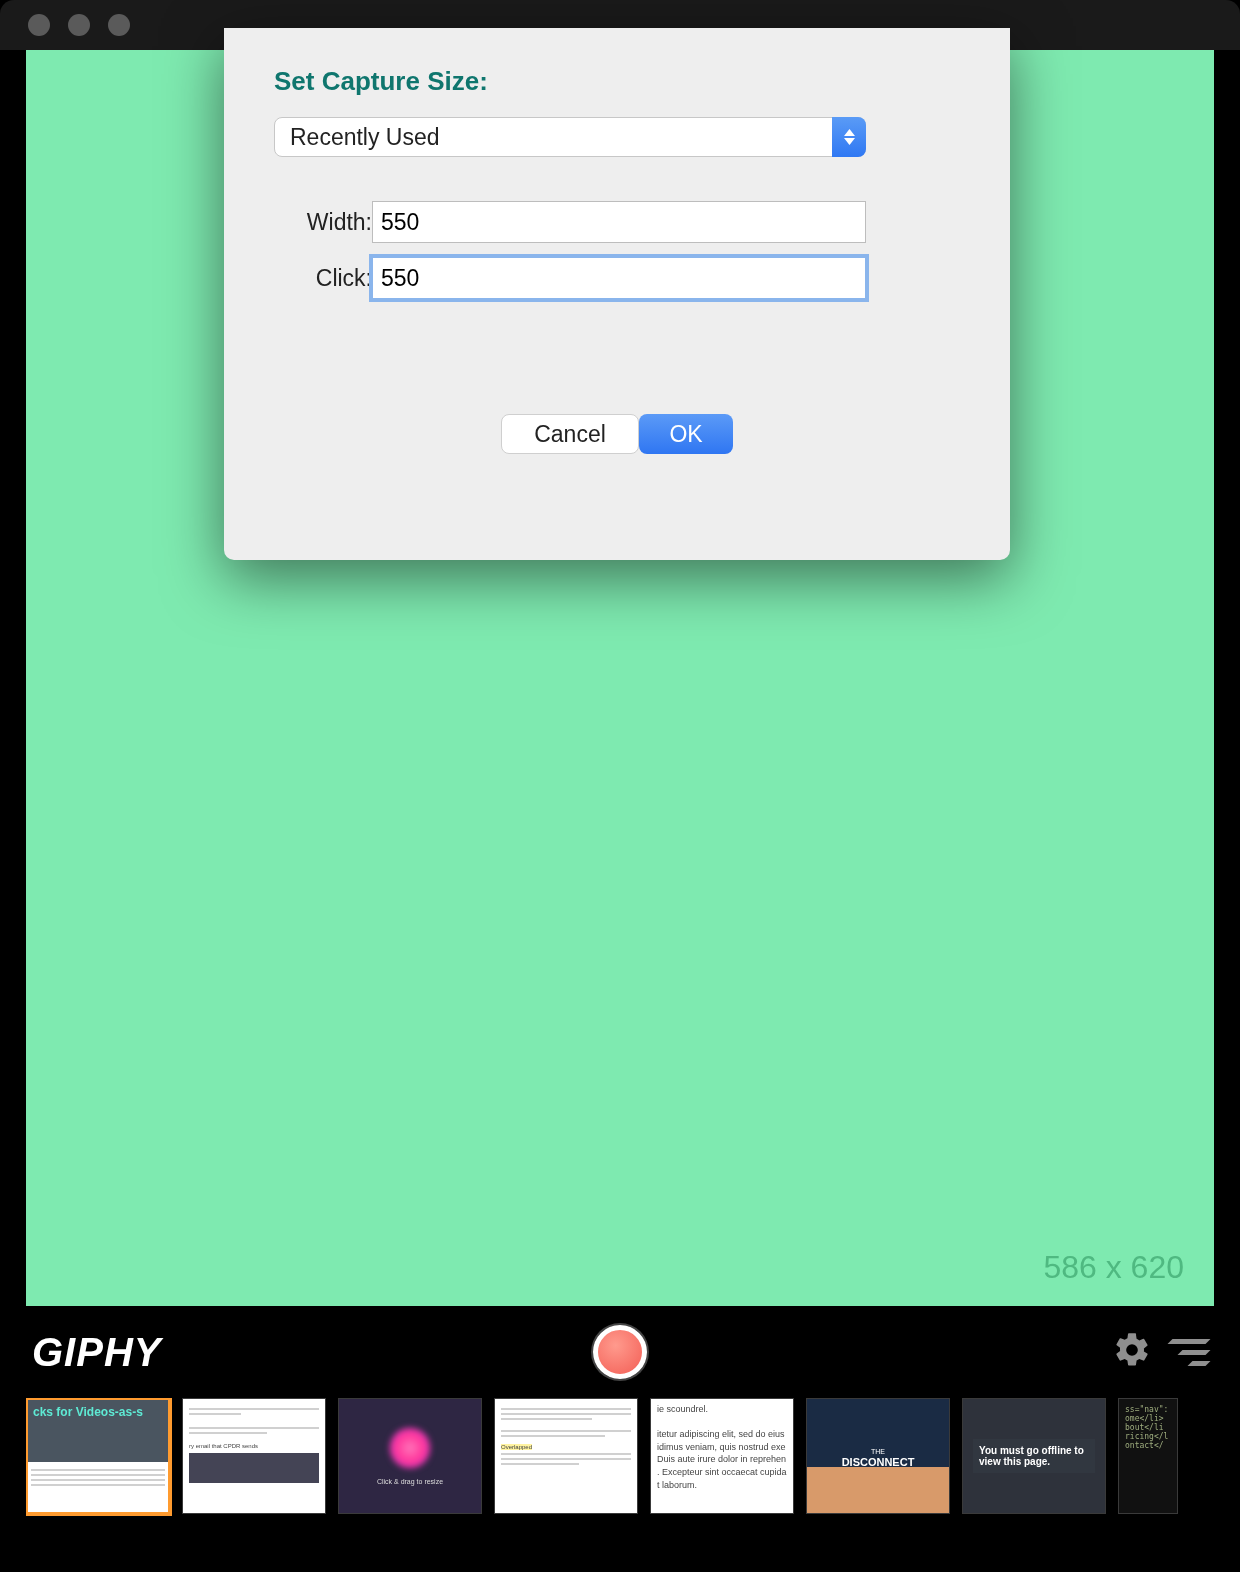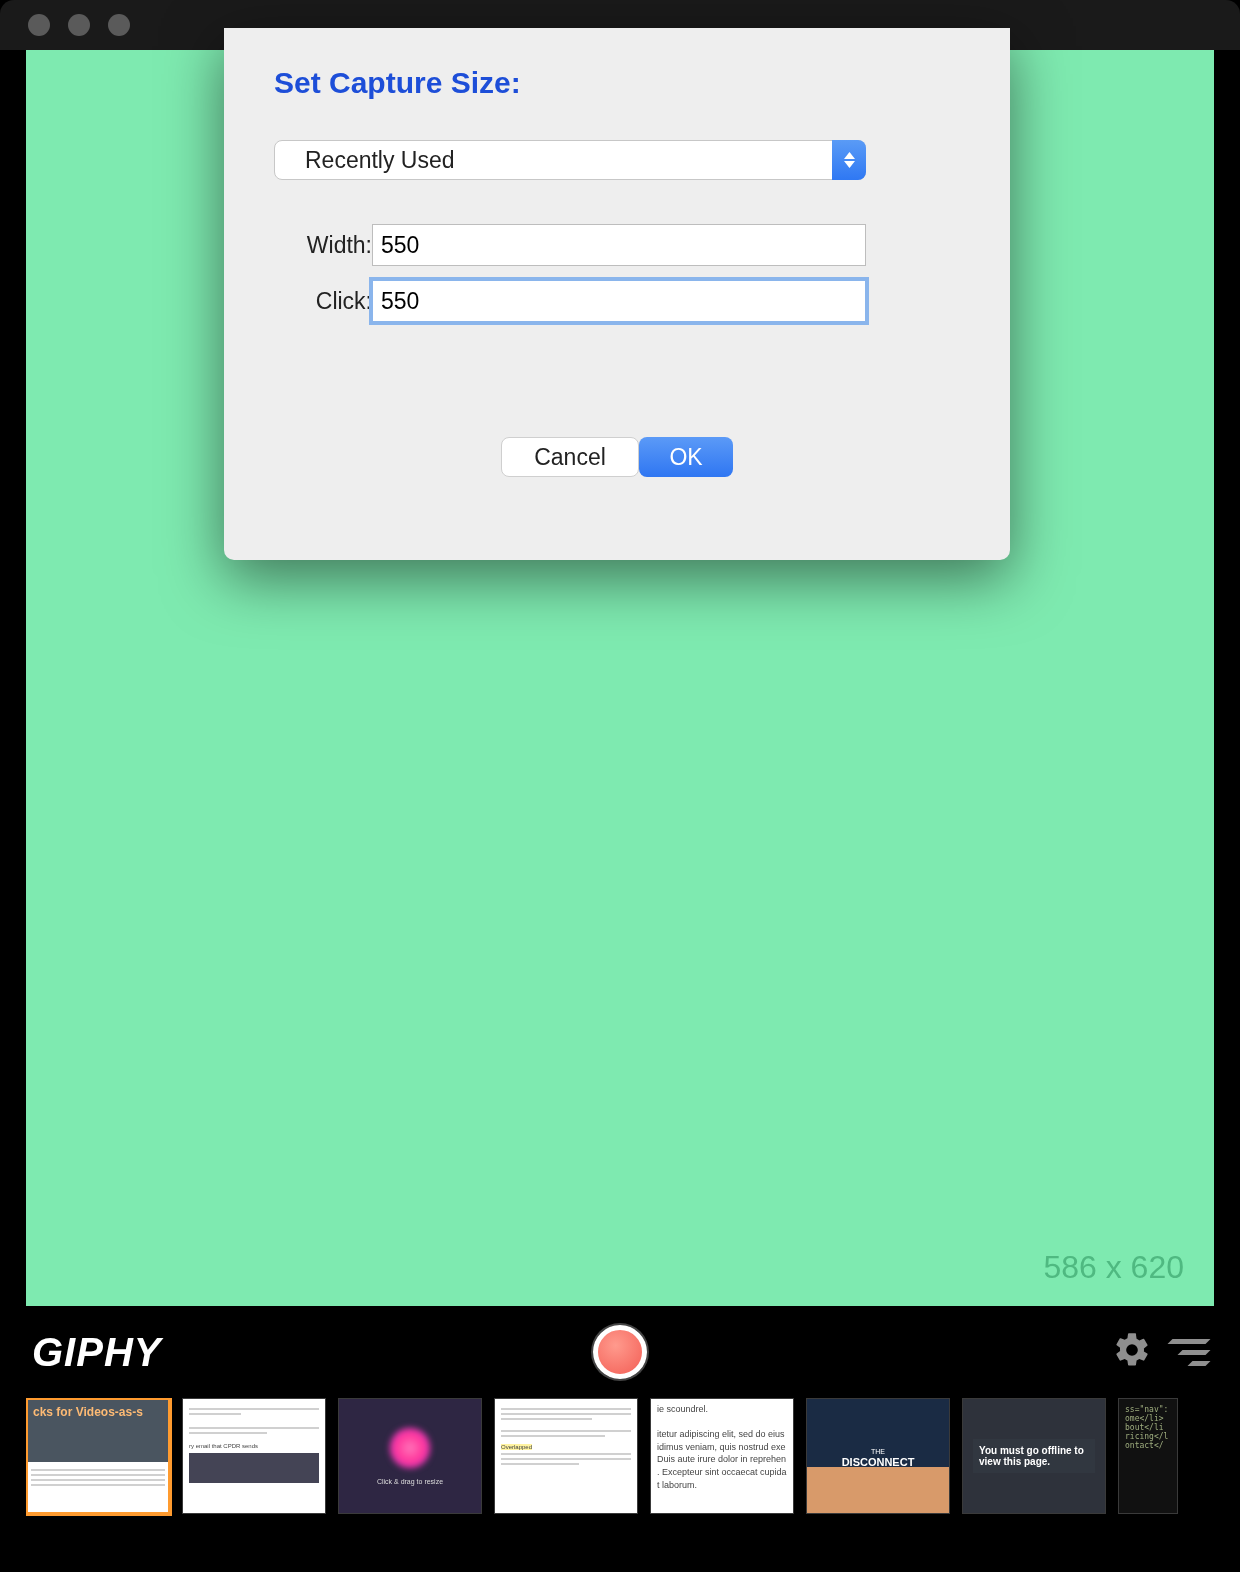--- a/index.html
+++ b/index.html
@@ -54,39 +54,39 @@
     top: 28px;
     left: 224px;
     width: 786px;
     height: 532px;
     background: #eeeeee;
     border-radius: 0 0 10px 10px;
     box-shadow: 0 18px 60px rgba(0,0,0,0.5);
     padding: 38px 50px 30px 50px;
   }
   .dialog-title {
-    font-size: 30px;
+    font-size: 26px;
     font-weight: 700;
-    color: #1d4ed8;
-    margin-bottom: 40px;
+    color: #0f766e;
+    margin-bottom: 20px;
   }
   .select-wrap {
     position: relative;
     width: 592px;
     margin-bottom: 44px;
   }
   .select {
     width: 100%;
     height: 40px;
     background: #fff;
     border: 1px solid #c7c7c7;
     border-radius: 8px;
     font-size: 23px;
     color: #222;
-    padding: 4px 30px;
+    padding: 4px 15px;
     display: flex;
     align-items: center;
   }
   .select-arrows {
     position: absolute;
     right: 0;
     top: 0;
     width: 34px;
     height: 40px;
     background: linear-gradient(#5a9bf6, #2f78f3);
@@ -212,21 +212,21 @@
     height: 116px;
     background: #fff;
     border: 1px solid #3a3a3a;
     flex-shrink: 0;
     position: relative;
     overflow: hidden;
     font-size: 6px;
     color: #444;
   }
   .thumb.selected { outline: 4px solid #ff9b2f; outline-offset: -2px; }
-  .thumb1-top { background:#4a5560; color:#fdba74; padding:6px; height:55%; font-size:12px; font-weight:700; }
+  .thumb1-top { background:#4a5560; color:#5eead4; padding:6px; height:55%; font-size:12px; font-weight:700; }
   .thumb1-bot { background:#fff; height:45%; padding:4px; }
   .tline { height:2px; background:#d0d0d0; margin:3px 0; }
   .thumb2 { padding:6px; font-size:6px; }
   .thumb2 .pic { height:30px; background:#445; margin-top:4px; }
   .thumb3 { background:#2e2643; display:flex; align-items:center; justify-content:center; flex-direction:column; }
   .thumb3 .splat { width:40px; height:40px; background: radial-gradient(circle,#f7b,#f39,#c4f); border-radius:50%; filter: blur(3px);}
   .thumb3 .cap { color:#ddd; font-size:7px; margin-top:10px;}
   .thumb4 { padding:6px; }
   .thumb4 .hl { background:#fff3a0; display:inline; font-size:6px;}
   .thumb5 { padding:4px 6px; font-size:9px; color:#444; line-height:1.4; }

